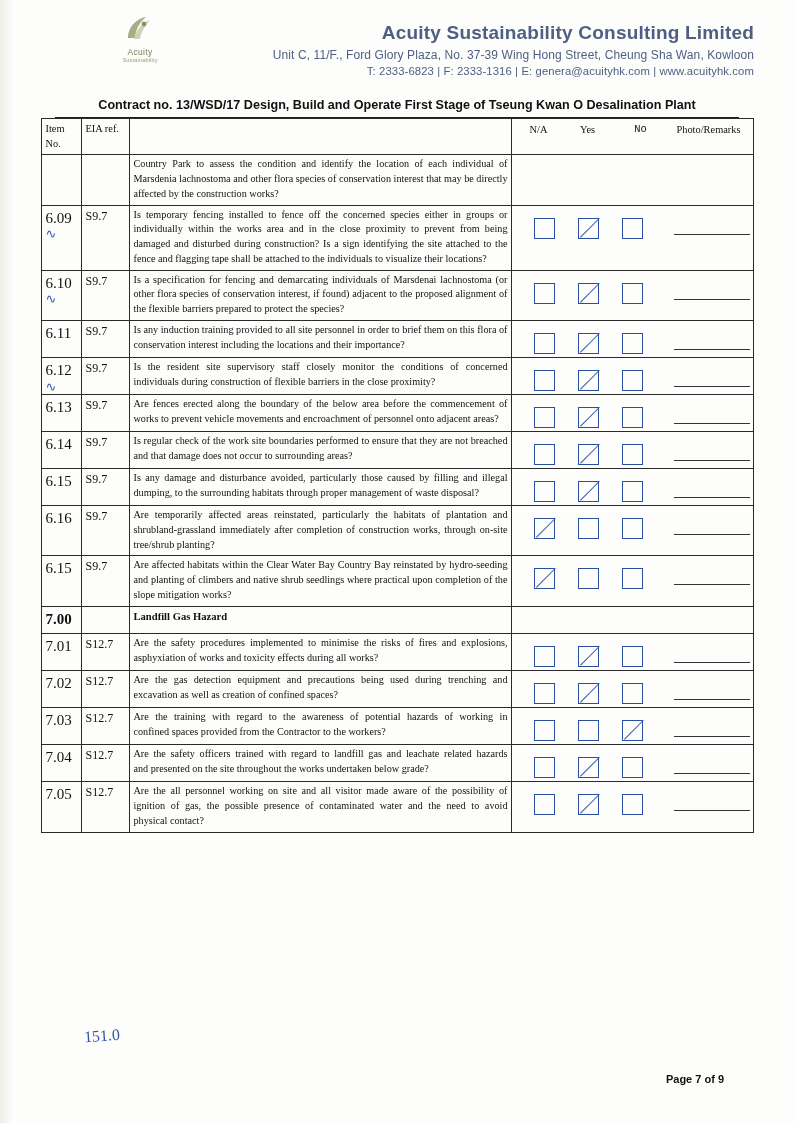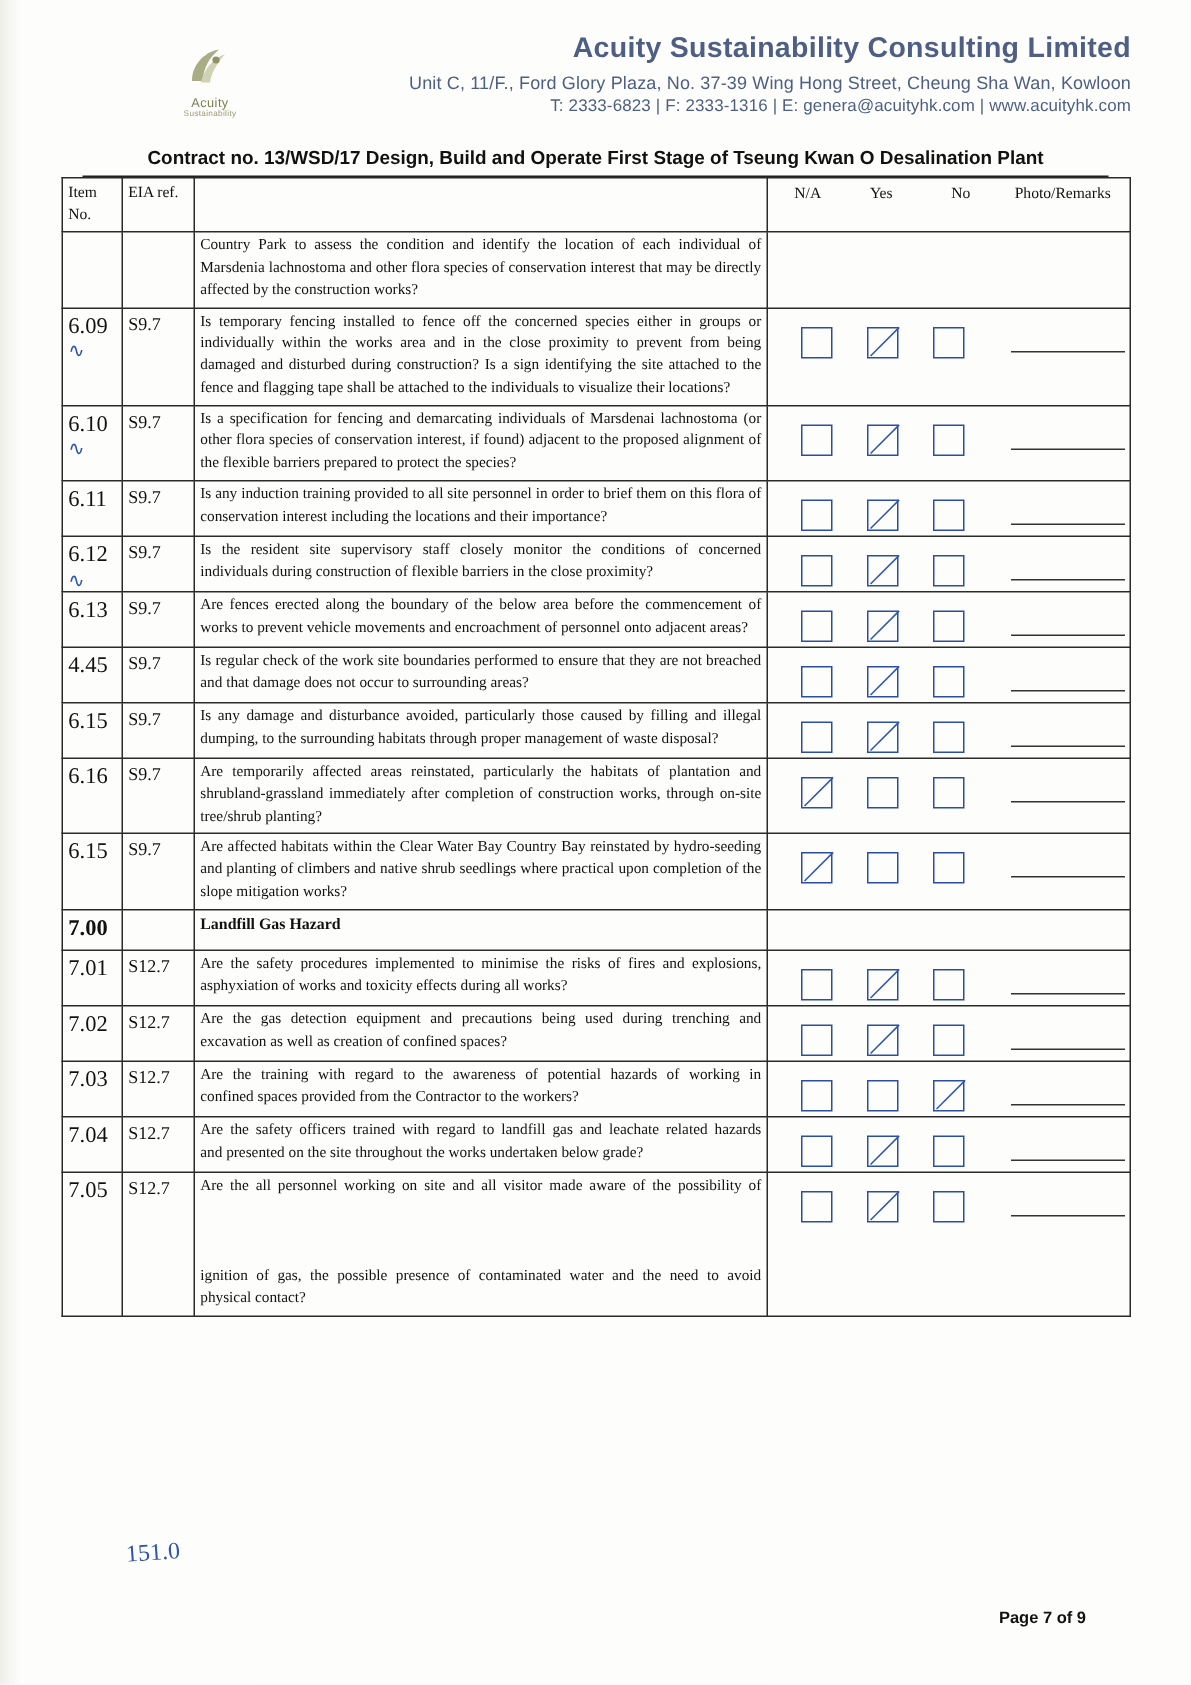--- a/index.html
+++ b/index.html
@@ -27,21 +27,21 @@
   
   .header {
     position: relative;
     height: 92px;
     padding: 14px 40px 0 40px;
     box-sizing: border-box;
   }
   .logo {
     position: absolute;
     left: 108px;
-    top: 28px;
+    top: 12px;
     width: 64px;
     height: 58px;
     text-align: center;
   }
   .logo-mark {
     width: 40px;
     height: 34px;
     margin: 0 auto;
     position: relative;
   }
@@ -122,21 +122,21 @@
     padding-top: 2px;
   }
   .hdr-labels {
     display: flex;
     align-items: flex-start;
     padding-top: 1px;
   }
   .hdr-labels span { display:inline-block; }
   .lbl-na { width: 46px; text-align: center; }
   .lbl-yes { width: 52px; text-align: center; }
-  .lbl-no { width: 54px; text-align: center; }
+  .lbl-no { width: 54px; text-align: center; font-family: Liberation Mono, monospace; }
   .lbl-photo { flex: 1; text-align: center; }
 
   .desc {
     text-align: justify;
     text-justify: inter-word;
     hyphens: none;
   }
   .desc .line { display: block; }
 
   .itemno { font-size: 15px; }
@@ -355,21 +355,21 @@
           <td>
             <div class="ans-row">
               <div class="cbox"></div>
               <div class="cbox tick"></div>
               <div class="cbox"></div>
               <div class="photoline"></div>
             </div>
           </td>
         </tr>
         <tr>
-          <td><span class="itemno">4.45</span></td>
+          <td><span class="itemno">6.14</span></td>
           <td><span class="ref">S9.7</span></td>
           <td class="desc">
             <span class="line" style="text-align: justify; text-align-last: justify;">Is regular check of the work site boundaries performed to ensure that they are not breached</span>
             <span class="line">and that damage does not occur to surrounding areas?</span>
           </td>
           <td>
             <div class="ans-row">
               <div class="cbox"></div>
               <div class="cbox tick"></div>
               <div class="cbox"></div>
@@ -497,21 +497,21 @@
               <div class="cbox"></div>
               <div class="photoline"></div>
             </div>
           </td>
         </tr>
         <tr>
           <td><span class="itemno">7.05</span></td>
           <td><span class="ref">S12.7</span></td>
           <td class="desc">
             <span class="line" style="text-align: justify; text-align-last: justify;">Are the all personnel working on site and all visitor made aware of the possibility of</span>
-            <span class="line" style="text-align: justify; text-align-last: justify; margin-top: 45px;">ignition of gas, the possible presence of contaminated water and the need to avoid</span>
+            <span class="line" style="text-align: justify; text-align-last: justify;">ignition of gas, the possible presence of contaminated water and the need to avoid</span>
             <span class="line">physical contact?</span>
           </td>
           <td>
             <div class="ans-row">
               <div class="cbox"></div>
               <div class="cbox tick"></div>
               <div class="cbox"></div>
               <div class="photoline"></div>
             </div>
           </td>

